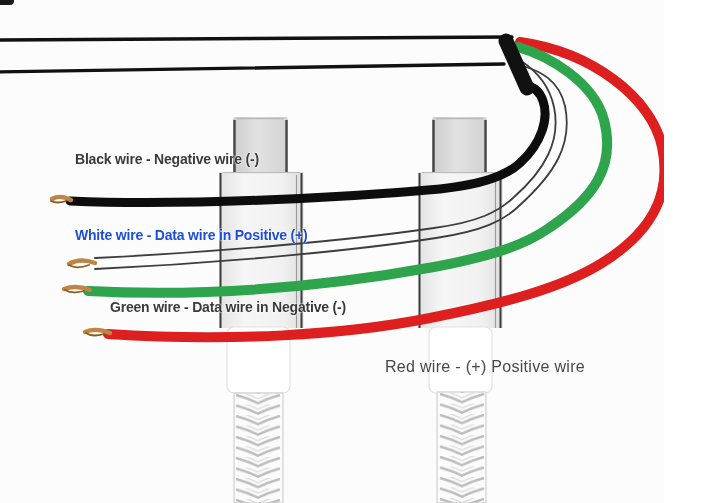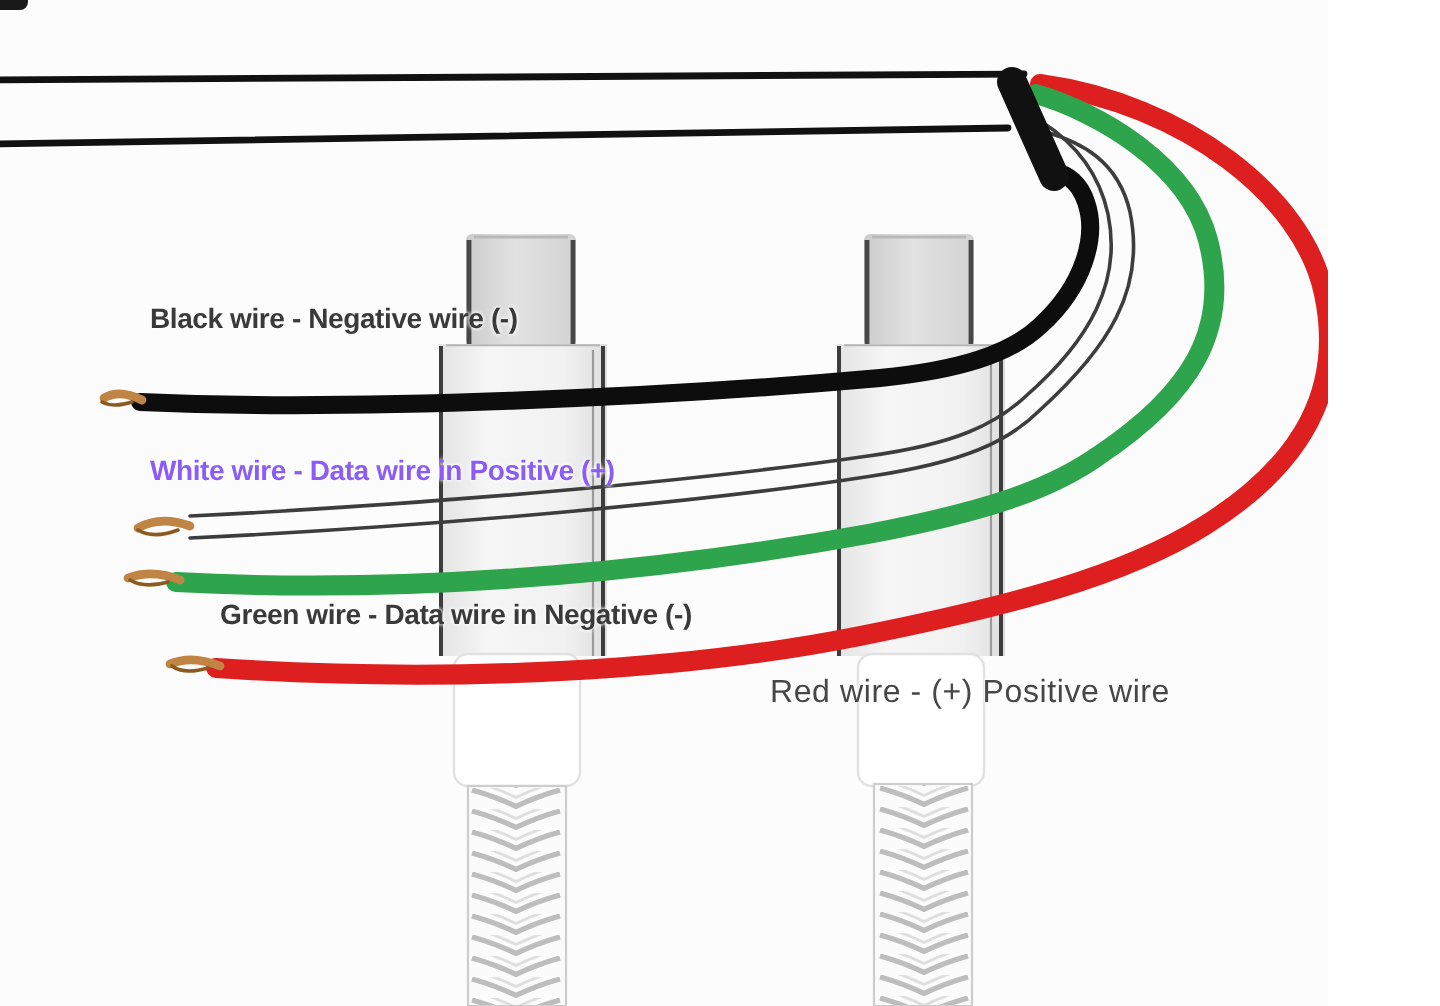--- a/index.html
+++ b/index.html
@@ -102,18 +102,18 @@
       <path d="M84 291 C77 293 70 293 65 290" stroke-width="1.8" fill="none" stroke-linecap="round" stroke="#8a5a1e"></path>
     </g>
     <g>
       <path d="M110 333 C100 329 92 329 85 332" stroke-width="4.4" fill="none" stroke-linecap="round" stroke="#c08544"></path>
       <path d="M104 334 C97 336 90 336 86 333" stroke-width="1.8" fill="none" stroke-linecap="round" stroke="#8a5a1e"></path>
     </g>
   </svg>
 
   <div class="wire-label" style="left: 75px; top: 151px; color: rgb(58, 58, 58);">Black wire - Negative wire (-)</div>
 
-  <div class="wire-label" style="left: 75px; top: 227px; color: #8b5cf6;">White wire - Data wire in Positive (+)</div>
+  <div class="wire-label" style="left: 75px; top: 227px; color: #1d4ed8;">White wire - Data wire in Positive (+)</div>
 
   <div class="wire-label" style="left: 110px; top: 299px; color: rgb(58, 58, 58);">Green wire - Data wire in Negative (-)</div>
 
-  <div class="wire-label light" style="left: 385px; top: 338px; color: rgb(71, 71, 71);">Red wire - (+) Positive wire</div>
+  <div class="wire-label light" style="left: 385px; top: 358px; color: rgb(71, 71, 71);">Red wire - (+) Positive wire</div>
 </div>
 
 </body></html>

